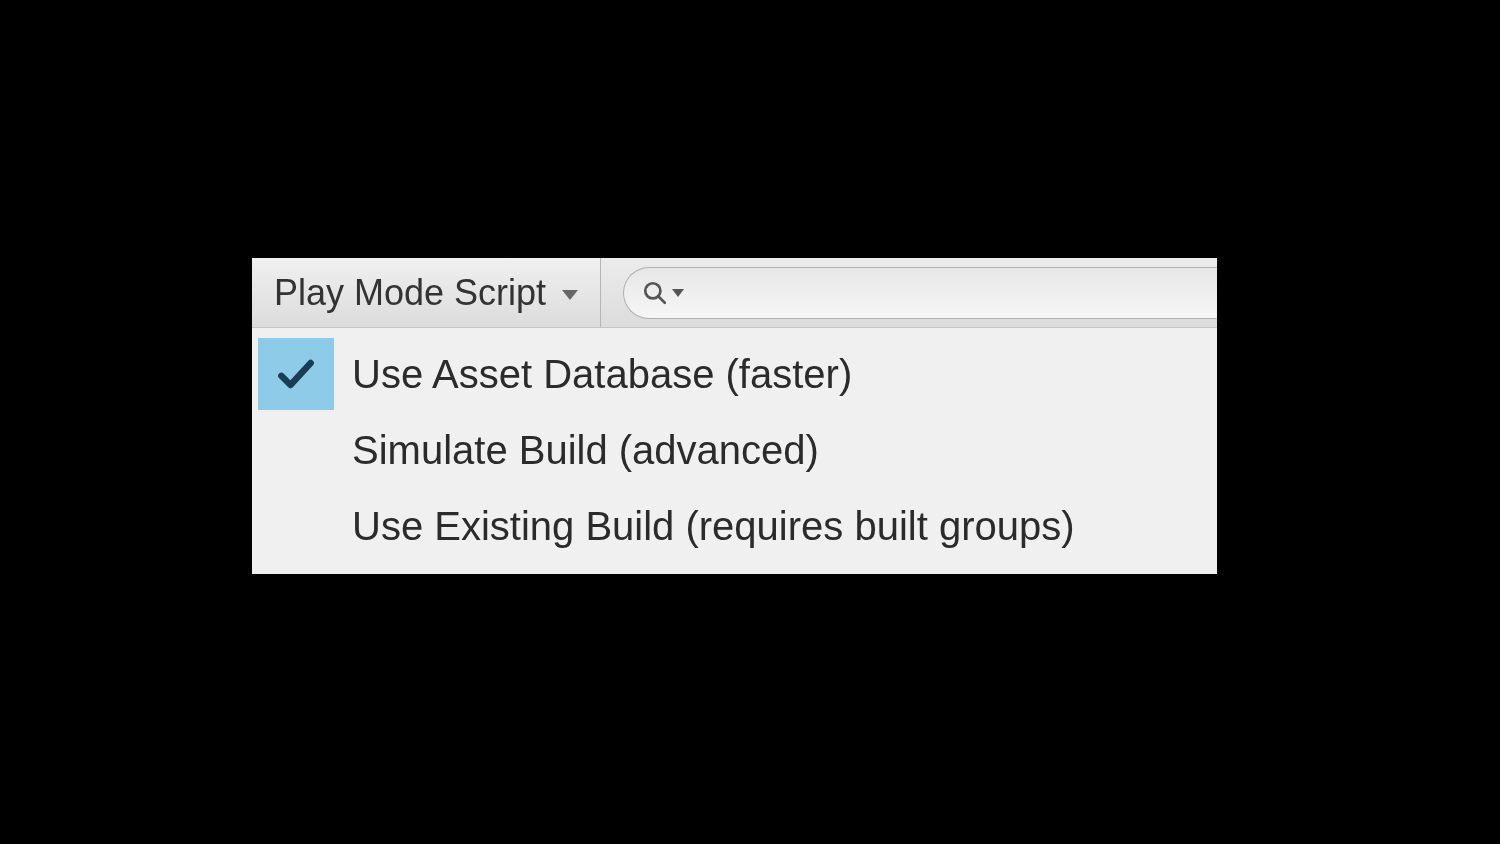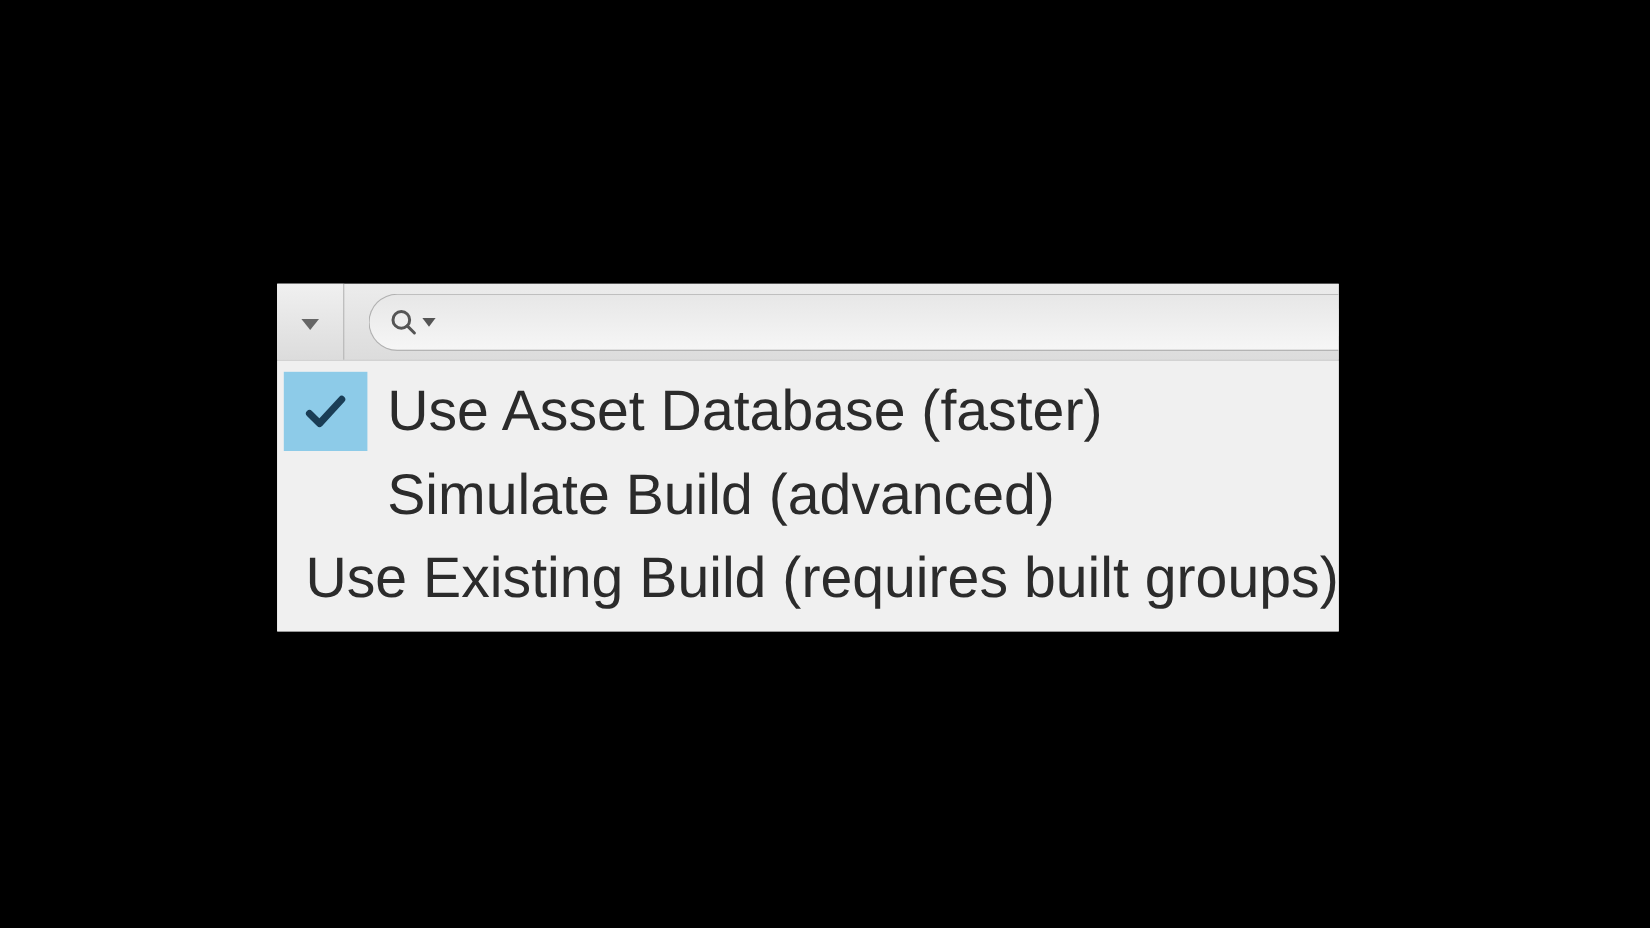--- a/index.html
+++ b/index.html
@@ -85,32 +85,33 @@
       display: flex;
       align-items: center;
       justify-content: center;
       margin-left: 6px;
     }
     .check-slot.sel {
       background: #8dcbe8;
     }
     .check-slot svg { display: block; }
     .menu-label {
-      font-size: 52px;
+      font-size: 40px;
       color: #2b2b2b;
       margin-left: 18px;
       white-space: nowrap;
     }
   </style>
 </head>
 <body>
 
 <div class="panel">
   <div class="toolbar">
     <div class="tb-btn">
+      <span>Play Mode Script</span>
       <span class="caret"></span>
     </div>
     <div class="search-wrap">
       <div class="search">
         <svg width="26" height="26" viewBox="0 0 24 24">
           <circle cx="10" cy="10" r="7" stroke="#555" stroke-width="2.5" fill="none"></circle>
           <line x1="15" y1="15" x2="21" y2="21" stroke="#555" stroke-width="2.5" stroke-linecap="round"></line>
         </svg>
         <span class="search-caret"></span>
       </div>

